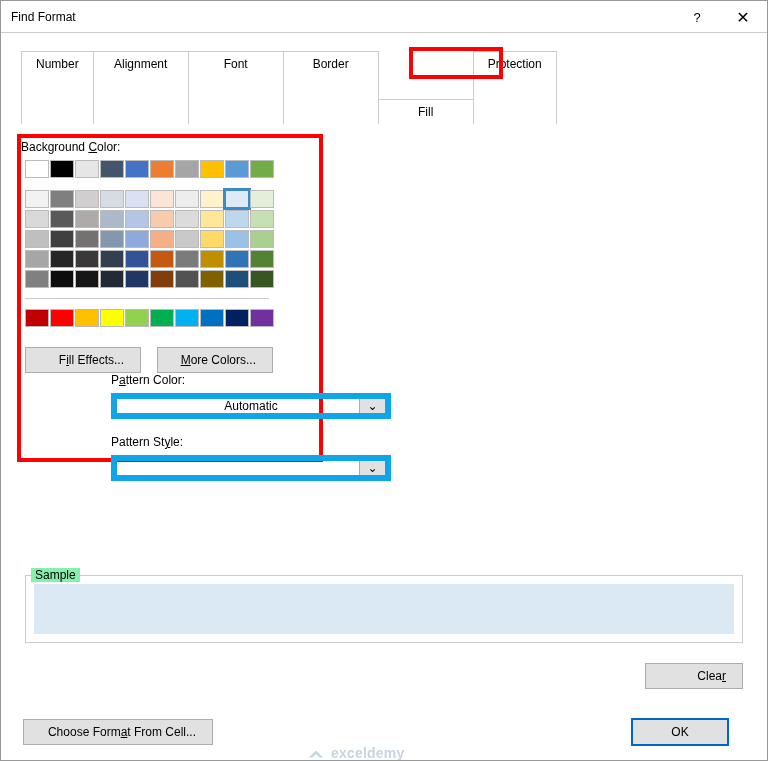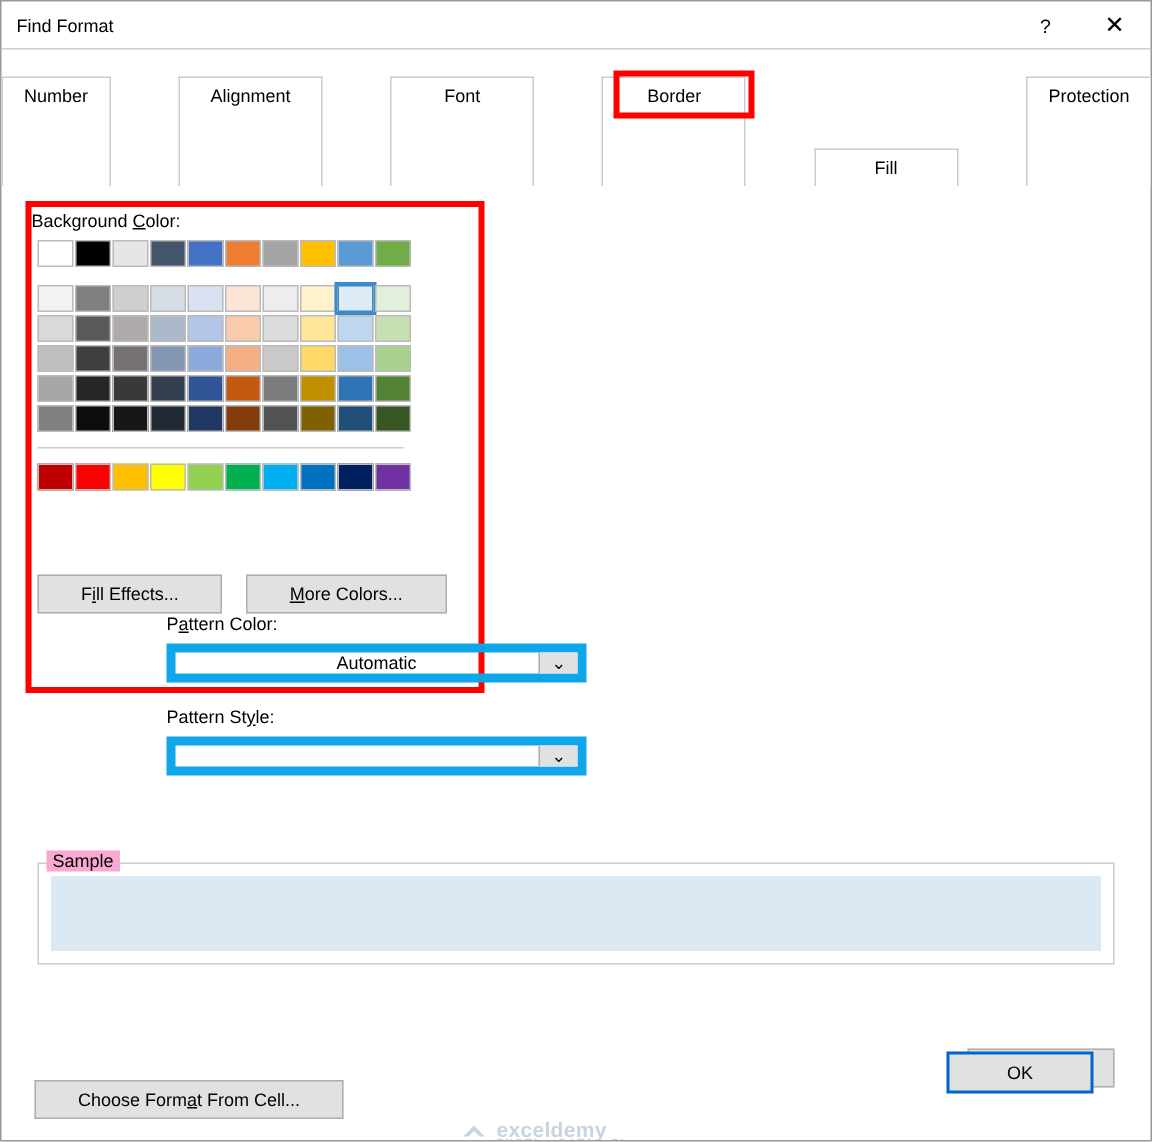--- a/index.html
+++ b/index.html
@@ -1,41 +1,41 @@
 <!DOCTYPE html>
 <html><head>
   <meta charset="utf-8">
   <style>
     * { box-sizing: border-box; margin: 0; padding: 0; font-family: "Segoe UI", Tahoma, sans-serif; }
     body { background: #fff; width: 768px; height: 761px; overflow: hidden; border: 1px solid #999; position: relative; }
     .titlebar { height: 32px; display: flex; align-items: center; padding-left: 10px; border-bottom: 1px solid #ccc; font-size: 12px; position: relative; }
     .titlebar .help { position: absolute; right: 50px; top: 0; width: 40px; height: 32px; display:flex; align-items:center; justify-content:center; font-size:13px; }
     .titlebar .close { position: absolute; right: 4px; top: 0; width: 40px; height: 32px; display:flex; align-items:center; justify-content:center; font-size:16px; }
-    .tabstrip { display: flex; padding-left: 0; padding-top: 18px; justify-content: space-between; }
+    .tabstrip { display: flex; padding-left: 20px; padding-top: 18px; }
     .tab { min-width: 80px; padding: 5px 14px; font-size: 12px; text-align: center; border: 1px solid #ccc; border-bottom: none; background: #fff; margin-right: -1px; position: relative; }
     .tab.size-sm { min-width: 70px; }
     .tab.size-md { min-width: 96px; }
     .tab.active { z-index: 2; margin-top: 48px; }
     .tab-highlight { position: absolute; border: 4px solid #ff0000; top: 46px; left: 408px; width: 94px; height: 32px; pointer-events: none; }
     .content { display: flex; padding: 16px 20px 0 20px; flex-direction: column; }
     .left-panel { position: relative; }
     .left-highlight { position: absolute; top: -6px; left: -4px; width: 306px; height: 328px; border: 4px solid #ff0000; pointer-events: none; }
     .section-label { font-size: 12px; margin-bottom: 6px; }
     .nocolor-box { width: 248px; height: 22px; border: 1px solid #888; display: flex; align-items: center; justify-content: center; font-size: 12px; margin-bottom: 6px; margin-left: 4px; }
     .swatch-row { display: flex; margin-left: 4px; margin-bottom: 2px; }
     .swatch { width: 24px; height: 18px; margin-right: 1px; border: 1px solid #bbb; }
     .swatch.sel { outline: 2px solid #3c8ac8; outline-offset: 0; border: 1px solid #3c8ac8; }
     .divider { height: 1px; background: #ccc; margin: 10px 4px 10px 4px; width: 244px; }
     .btn-row { display: flex; gap: 16px; margin-left: 4px; margin-top: 6px; }
-    .win-btn { background: #e1e1e1; border: 1px solid #adadad; font-size: 12px; padding: 5px 28px; min-width: 116px; text-align: left; cursor: default; margin-top: 36px; }
+    .win-btn { background: #e1e1e1; border: 1px solid #adadad; font-size: 12px; padding: 5px 16px; min-width: 116px; text-align: right; cursor: default; }
     .right-panel { margin-left: 90px; }
     .combo { width: 280px; height: 26px; border: 6px solid #0ea5e9; position: relative; display: flex; align-items: center; justify-content: center; font-size: 12px; margin-bottom: 16px; }
     .combo .arrow { position: absolute; right: 0; top: 0; width: 26px; height: 100%; background: #e1e1e1; border-left: 1px solid #adadad; display:flex; align-items:center; justify-content:center; }
     .sample-group { margin: 0 24px; position: absolute; top: 556px; left: 0; right: 0; }
-    .sample-label { font-size: 12px; background: #f9a8d4; position: relative; top: 8px; left: 6px; display: inline-block; padding: 0 4px; }
+    .sample-label { font-size: 12px; background: #86efac; position: relative; top: 8px; left: 6px; display: inline-block; padding: 0 4px; }
     .sample-box { border: 1px solid #ccc; height: 68px; padding: 8px; }
     .sample-fill { background: #dbe9f4; height: 100%; width: 100%; }
     .clear-row { position: absolute; top: 662px; right: 24px; }
     .footer { position: absolute; bottom: 14px; left: 0; right: 0; display: flex; padding: 0 22px; align-items:center; }
     .footer .spacer { flex: 1; }
     .ok-btn { background: #e1e1e1; border: 2px solid #0066cc; font-size: 12px; padding: 5px 16px; min-width: 98px; text-align:center; margin-right: 16px; }
     .watermark { position: absolute; left: 306px; top: 744px; font-size: 14px; color: #c8d4e0; font-weight: 600; letter-spacing: 0.2px; display:flex; align-items:flex-start; gap:6px; }
     .watermark .sub { font-size: 7px; letter-spacing: 1.5px; color:#c8d4e0; display:block; margin-top:-2px; }
     .underline-access { text-decoration: underline; }
   </style>

